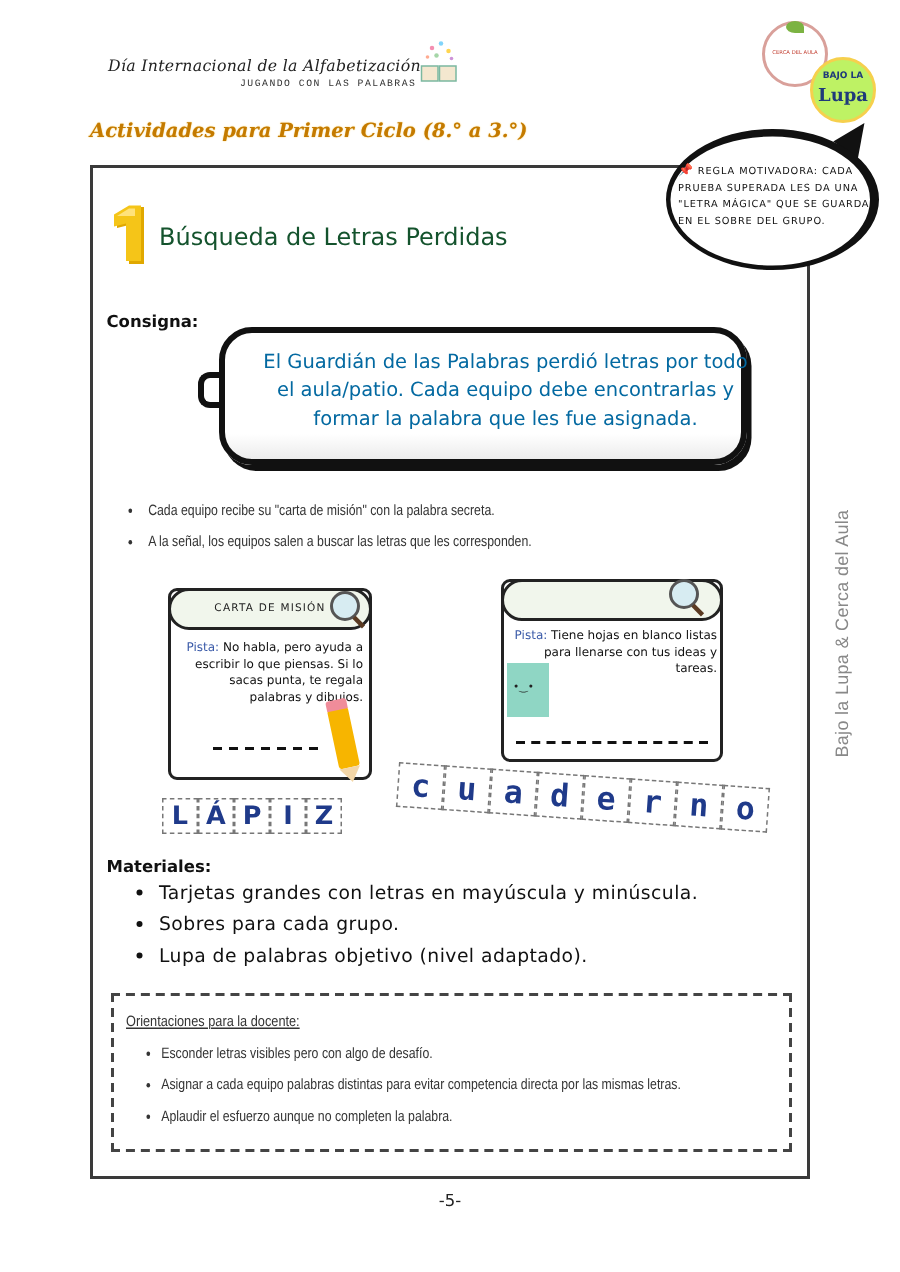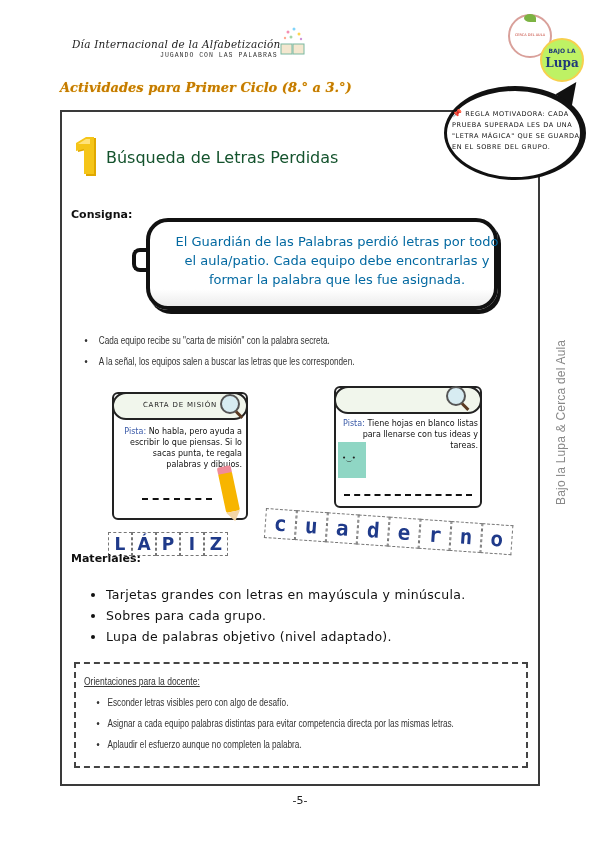--- a/index.html
+++ b/index.html
@@ -28,21 +28,21 @@
   .rule-tail { left:560px; top:80px; width:0; height:0; border-left:10px solid transparent; border-right:10px solid transparent; border-bottom:22px solid #111; transform:rotate(35deg); }
   .rule-text { left:452px; top:108px; width:128px; font-size:6.5px; line-height:11px; letter-spacing:0.6px; color:#111; }
   .pin { color:#e53935; font-size:8px; }
 
   
   .big-one { left:72px; top:136px; width:28px; height:42px; }
   .act-title { left:106px; top:148px; font-size:16px; color:#14532d; }
 
   .label-bold { font-weight:bold; font-size:11px; color:#111; }
   .consigna { left:71px; top:208px; }
-  .materiales { left:71px; top:552px;text-align:right; }
+  .materiales { left:71px; top:571px;text-align:right; }
 
   
   .speech { left:146px; top:218px; width:352px; height:92px; border:4px solid #111; border-radius:22px; box-sizing:border-box;
             background:linear-gradient(#fff 80%, #ececec); box-shadow:3px 4px 0 #111; }
   .speech-tail { left:132px; top:248px; width:18px; height:24px; border:4px solid #111; border-right:none; border-radius:8px 0 0 8px; background:#fff; box-sizing:border-box; }
   .speech-text { left:172px; top:232px; width:330px; text-align:center; font-size:13px; line-height:19px; color:#0369a1; }
 
   
   .bullets { left:84px; top:330px; margin:0; padding-left:14px; font-family:"Liberation Sans Narrow","Liberation Sans", sans-serif; font-size:10px; line-height:21px; color:#333; transform:scaleX(0.82); transform-origin:left; width:520px; }
   .bullets li { padding-left:4px; }

